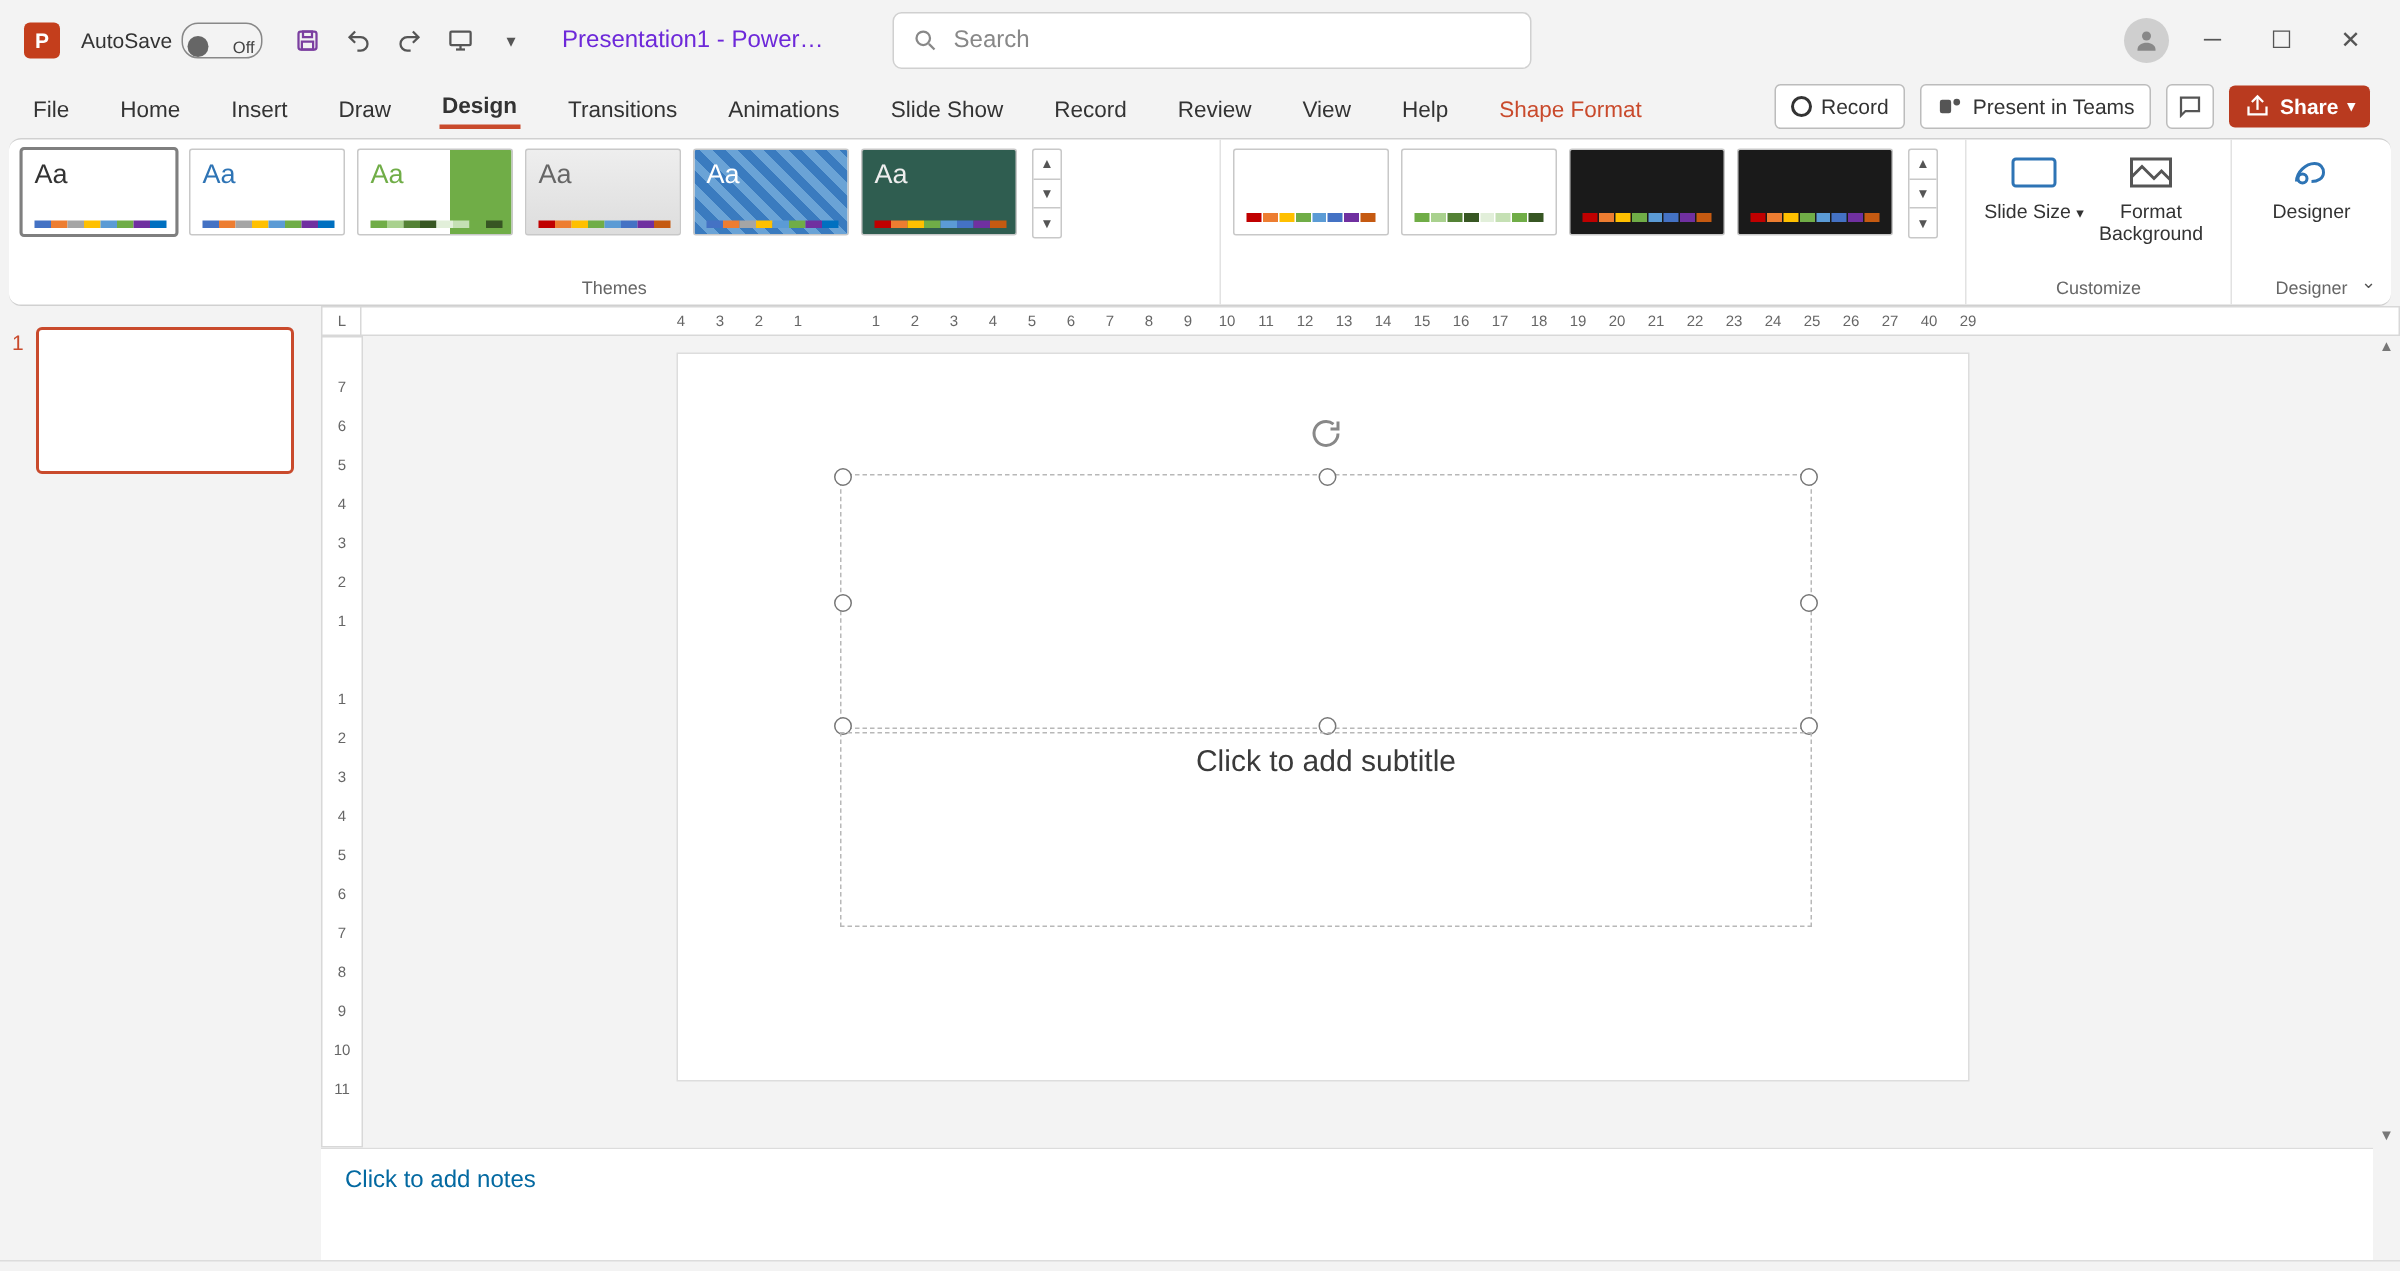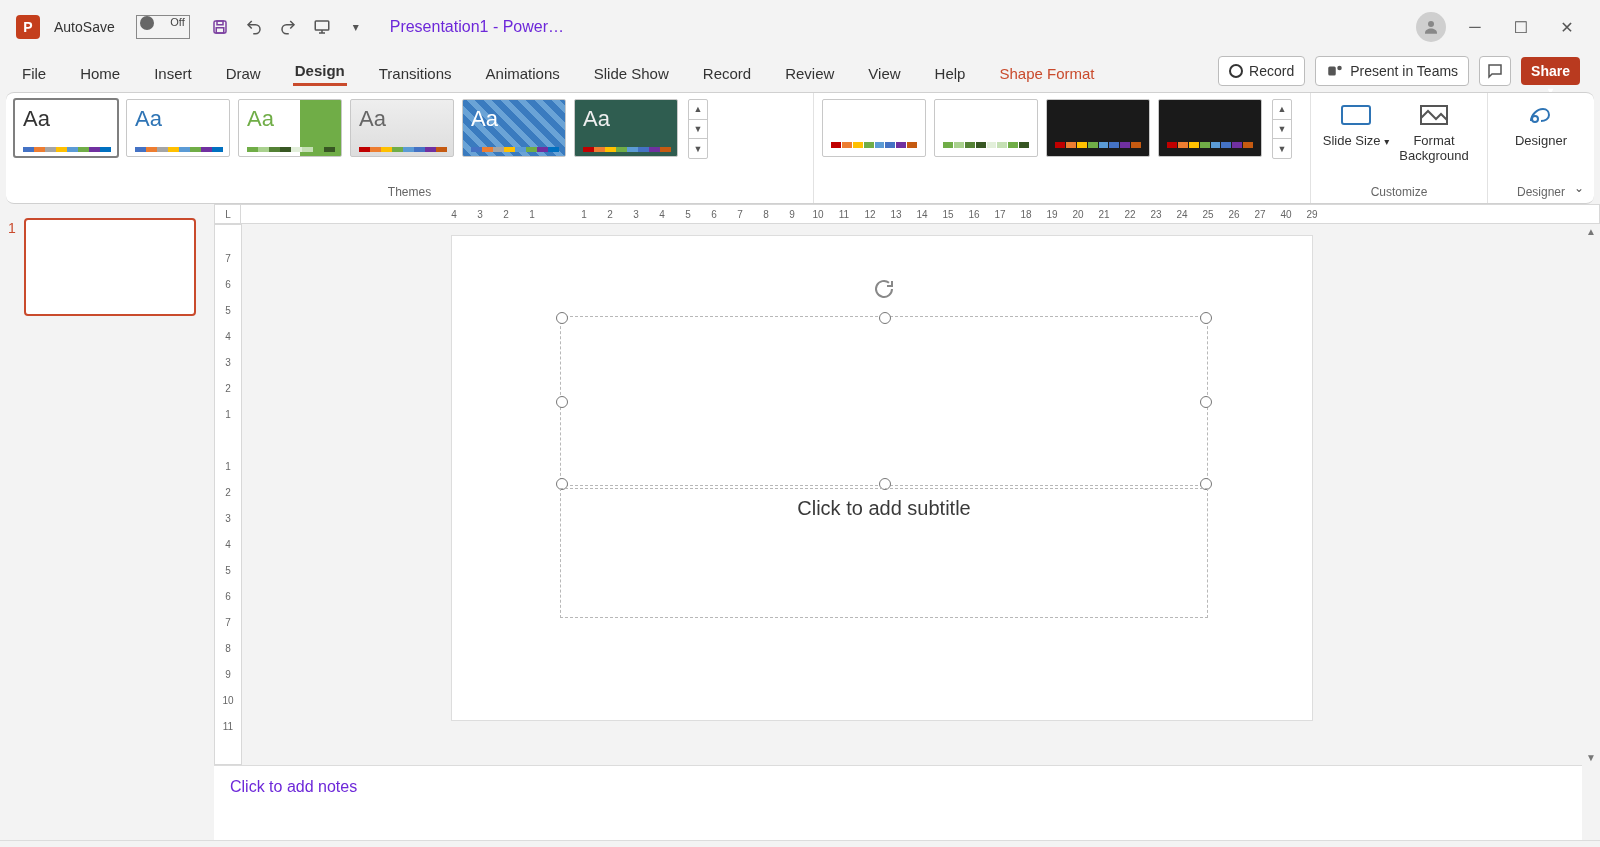--- a/index.html
+++ b/index.html
@@ -9,48 +9,48 @@
     --text:#333;
     --accent-red:#c94a2c;
     --selected-underline:#c94a2c;
     --scroll:#cfcfcf;
   }
   html,body{margin:0;padding:0;height:100%;font-family:"Segoe UI",Arial,sans-serif;color:var(--text);background:var(--bg);overflow:hidden;}
   
   .titlebar{display:flex;align-items:center;height:54px;padding:0 24px 0 16px;background:var(--bg);}
   .app-icon{width:24px;height:24px;background:#c43e1c;border-radius:4px;display:flex;align-items:center;justify-content:center;color:#fff;font-weight:bold;font-size:14px;margin-right:14px;}
   .autosave{display:flex;align-items:center;font-size:14px;margin-right:10px;}
-  .toggle{width:44px;height:22px;border:1px solid #888;border-radius:0;margin-left:21px;display:flex;align-items:flex-start;padding:0 4px;position:relative;}
+  .toggle{width:44px;height:22px;border:1px solid #888;border-radius:11px;margin-left:6px;display:flex;align-items:flex-end;padding:0 4px;position:relative;}
   .toggle .knob{width:14px;height:14px;border-radius:50%;background:#666;position:absolute;left:3px;}
   .toggle .off{font-size:11px;color:#444;margin-left:auto;}
   .qat{display:flex;align-items:center;gap:14px;margin-left:10px;}
   .qat .icon{width:20px;height:20px;display:flex;align-items:center;justify-content:center;color:#555;}
   .doc-title{margin-left:24px;font-size:16px;color:#6d28d9;white-space:nowrap;overflow:hidden;text-overflow:ellipsis;max-width:180px;}
   .searchbox{flex:0 0 auto;margin-left:40px;width:400px;height:36px;border:1px solid #d0d0d0;border-radius:6px;background:#fff;display:flex;align-items:center;padding:0 12px;gap:10px;color:#888;}
   .spacer{flex:1;}
   .win-controls{display:flex;align-items:center;gap:28px;margin-left:20px;}
   .avatar{width:30px;height:30px;border-radius:50%;background:#cfcfcf;display:flex;align-items:center;justify-content:center;}
   .avatar svg{width:18px;height:18px;fill:#888;}
   .win-btn{width:18px;height:18px;display:flex;align-items:center;justify-content:center;color:#555;}
   
   .tabs{display:flex;align-items:flex-end;height:32px;padding:0 20px;gap:30px;font-size:15px;}
   .tab{padding:4px 2px;cursor:pointer;color:#333;}
   .tab.selected{border-bottom:3px solid var(--selected-underline);font-weight:600;}
   .tab.context{color:var(--accent-red);}
   .tab-right{margin-left:auto;display:flex;align-items:center;gap:10px;}
   .pill{height:28px;border:1px solid #bcbcbc;border-radius:4px;background:#fff;display:flex;align-items:center;padding:0 10px;font-size:14px;gap:6px;}
-  .share-btn{height:28px;border-radius:4px;background:#b93a1f;color:#fff;display:flex;align-items:center;padding:0 10px;font-size:14px;font-weight:600;gap:6px;flex-direction:column;}
+  .share-btn{height:28px;border-radius:4px;background:#b93a1f;color:#fff;display:flex;align-items:center;padding:0 10px;font-size:14px;font-weight:600;gap:6px;}
   
   .ribbon{display:flex;background:#fff;border-top:1px solid var(--border);border-bottom:1px solid var(--border);height:110px;position:relative;margin:6px 6px 0 6px;border-radius:8px;}
   .ribbon-group{border-right:1px solid #e2e2e2;padding:6px 8px 2px 8px;display:flex;flex-direction:column;justify-content:space-between;position:relative;}
   .group-label{text-align:center;font-size:12px;color:#666;padding-bottom:2px;}
   .themes-gallery{display:flex;gap:8px;align-items:flex-start;}
   .theme-thumb{width:104px;height:58px;border:1px solid #c8c8c8;border-radius:2px;background:#fff;position:relative;overflow:hidden;display:flex;flex-direction:column;justify-content:space-between;padding:6px 6px 4px 8px;box-sizing:border-box;}
   .theme-thumb.selected{outline:2px solid #7f7f7f;outline-offset:-1px;}
-  .theme-thumb .aa{font-size:22px;font-weight:400;}
+  .theme-thumb .aa{font-size:18px;font-weight:400;}
   .theme-thumb .bar{height:5px;display:flex;gap:0;}
   .theme-thumb .bar span{flex:1;height:100%;}
   .variant-thumb{width:104px;height:58px;border:1px solid #c8c8c8;border-radius:2px;background:#fff;display:flex;flex-direction:column;justify-content:flex-end;padding:4px 8px 8px 8px;box-sizing:border-box;}
   .variant-thumb .bar{height:6px;display:flex;gap:1px;}
   .variant-thumb .bar span{flex:1;height:100%;}
   .variant-thumb.dark{background:#1a1a1a;}
   .gallery-nav{width:18px;display:flex;flex-direction:column;border:1px solid #c8c8c8;border-radius:2px;margin-left:2px;height:58px;}
   .gallery-nav div{flex:1;display:flex;align-items:center;justify-content:center;font-size:9px;color:#555;border-bottom:1px solid #c8c8c8;}
   .gallery-nav div:last-child{border-bottom:none;}
   .vbutton{display:flex;flex-direction:column;align-items:center;justify-content:flex-start;width:74px;font-size:13px;text-align:center;gap:4px;padding-top:2px;}
@@ -72,21 +72,21 @@
   .canvas-row{flex:1;display:flex;}
   .canvas-area{flex:1;background:var(--bg);position:relative;overflow:hidden;}
   .slide{position:absolute;left:210px;top:12px;width:860px;height:484px;background:#fff;box-shadow:0 0 0 1px #ddd;}
   .placeholder{position:absolute;border:1px dashed #b8b8b8;}
   .title-box{left:108px;top:80px;width:646px;height:168px;}
   .subtitle-box{left:108px;top:252px;width:646px;height:120px;display:flex;align-items:flex-start;justify-content:center;padding-top:8px;font-size:20px;color:#3a3a3a;}
   .sel-handle{width:10px;height:10px;border:1px solid #777;background:#fff;border-radius:50%;position:absolute;}
   .rotate-handle{position:absolute;left:50%;top:-40px;transform:translateX(-50%);color:#888;}
   .vscroll{width:18px;background:var(--bg);display:flex;flex-direction:column;align-items:center;justify-content:space-between;padding:2px 0;font-size:10px;color:#777;}
   
-  .notes{height:50px;border-top:1px solid #dcdcdc;background:#fff;padding:12px 16px;font-size:16px;color:#6d28d9;margin-left:214px;margin-right:18px;}
+  .notes{height:50px;border-top:1px solid #dcdcdc;background:#fff;padding:12px 16px;font-size:16px;color:#0369a1;margin-left:214px;margin-right:18px;}
   
   .statusbar{height:28px;background:var(--bg);border-top:1px solid #dcdcdc;display:flex;align-items:center;font-size:13px;color:#444;padding:0 12px;gap:22px;}
   .statusbar .right{margin-left:auto;display:flex;align-items:center;gap:14px;}
   .view-btn{width:22px;height:18px;display:flex;align-items:center;justify-content:center;color:#555;}
   .svgico{width:18px;height:18px;}
 </style>
 </head>
 <body>
 
 <div class="titlebar">
@@ -121,20 +121,27 @@
     <div class="icon">
         <svg class="svgico" viewBox="0 0 24 24" fill="none" stroke="#555" stroke-width="2">
           <rect x="3" y="4" width="18" height="12" rx="1"></rect>
           <path d="M12 16v4"></path>
           <path d="M8 20h8"></path>
         </svg>
       </div>
     <div class="icon" style="font-size:12px;">▾</div>
   </div>
   <div class="doc-title">Presentation1  -  PowerP...</div>
+  <div class="searchbox">
+    <svg class="svgico" viewBox="0 0 24 24" fill="none" stroke="#888" stroke-width="2">
+        <circle cx="10" cy="10" r="6"></circle>
+        <path d="M20 20l-5-5"></path>
+      </svg>
+    <span>Search</span>
+  </div>
   <div class="spacer"></div>
   <div class="avatar">
       <svg viewBox="0 0 24 24">
         <circle cx="12" cy="8" r="4"></circle>
         <path d="M4 20c0-4 4-6 8-6s8 2 8 6v1H4z"></path>
       </svg>
     </div>
   <div class="win-controls">
     <div class="win-btn">─</div>
     <div class="win-btn">☐</div>

